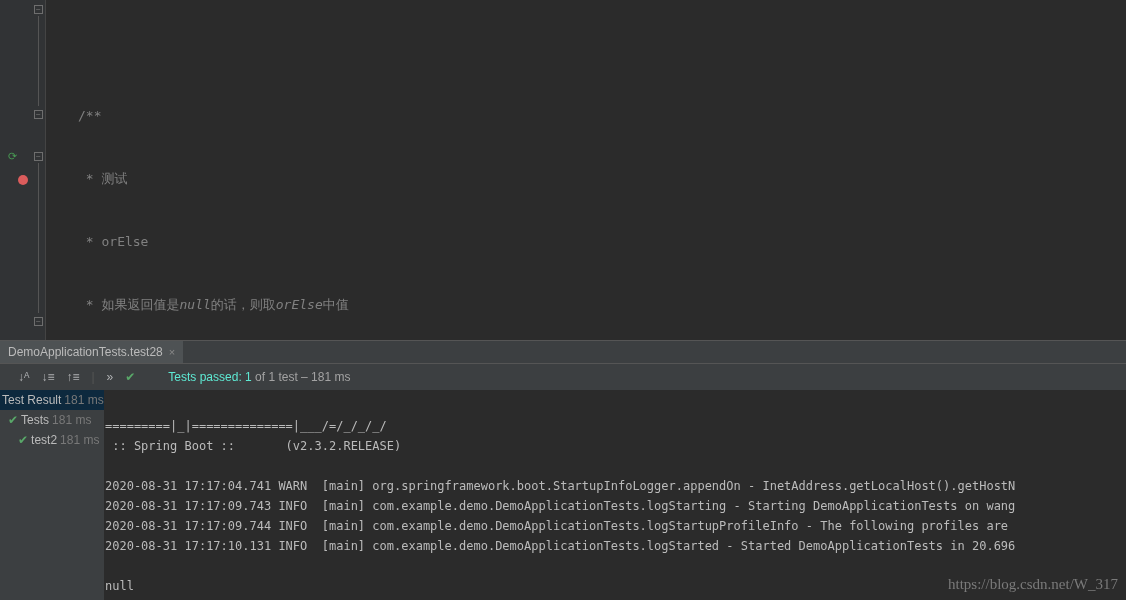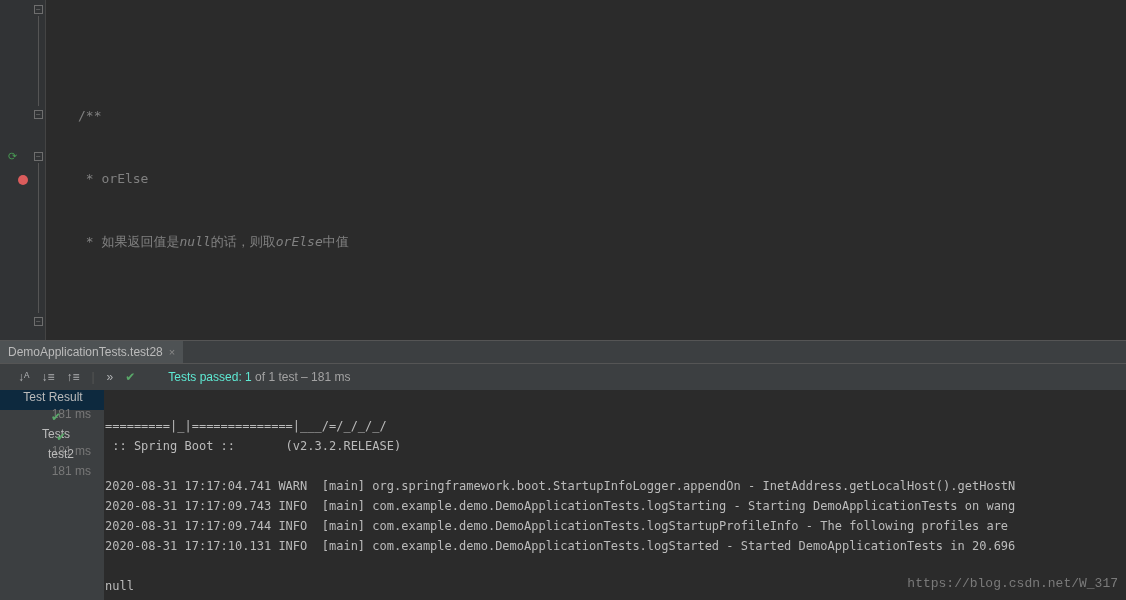--- a/index.html
+++ b/index.html
@@ -120,63 +120,63 @@
   overflow: hidden;
 }
 .tree-row {
   display: flex;
   align-items: center;
   height: 20px;
   padding-left: 2px;
   gap: 3px;
   color: #bbb;
   white-space: nowrap;
-  flex-direction: column;
 }
 .tree-row.sel { background: #0d293e; }
 .tree-ms { color: #787878; margin-left: auto; margin-right: 13px; }
 .console {
   flex: 1;
   background: #2b2b2b;
   padding: 6px 1px;
   font-family: "Menlo", "Consolas", monospace;
   font-size: 12px;
   color: #bbb;
   line-height: 20px;
   white-space: pre;
   overflow: hidden;
   position: relative;
 }
 .watermark {
   position: absolute;
   right: 8px;
   bottom: 6px;
   color: #7a7a7a;
-  font-family: Liberation Mono, monospace;
-  font-size: 13px;
+  font-family: Liberation Serif, serif;
+  font-size: 15px;
   margin-top: 40px;
 }
 </style>
 </head>
 <body>
 
 <div class="editor-area">
   <div class="gutter">
     <div class="fold-minus" style="top:5px;">−</div>
     <div class="fold-line" style="top:16px;height:90px;"></div>
     <div class="fold-minus" style="top:110px;">−</div>
     <span class="run-icon" style="top:150px;">⟳</span>
     <div class="fold-minus" style="top:152px;">−</div>
     <div class="breakpoint" style="top:175px;"></div>
     <div class="fold-line" style="top:163px;height:150px;"></div>
     <div class="fold-minus" style="top:317px;">−</div>
   </div>
   <div class="code">
     <div class="code-line"></div>
     <div class="code-line"><span class="c-comment">/**</span></div>
+    <div class="code-line"><span class="c-comment"> * 测试</span></div>
     <div class="code-line"><span class="c-comment"> * orElse</span></div>
     <div class="code-line"><span class="c-comment"><span> * 如果返回值是</span><span class="c-italic">null</span><span>的话，则取</span><span class="c-italic">orElse</span><span>中值</span></span></div>
     
     
     
     
     
     
     
     

